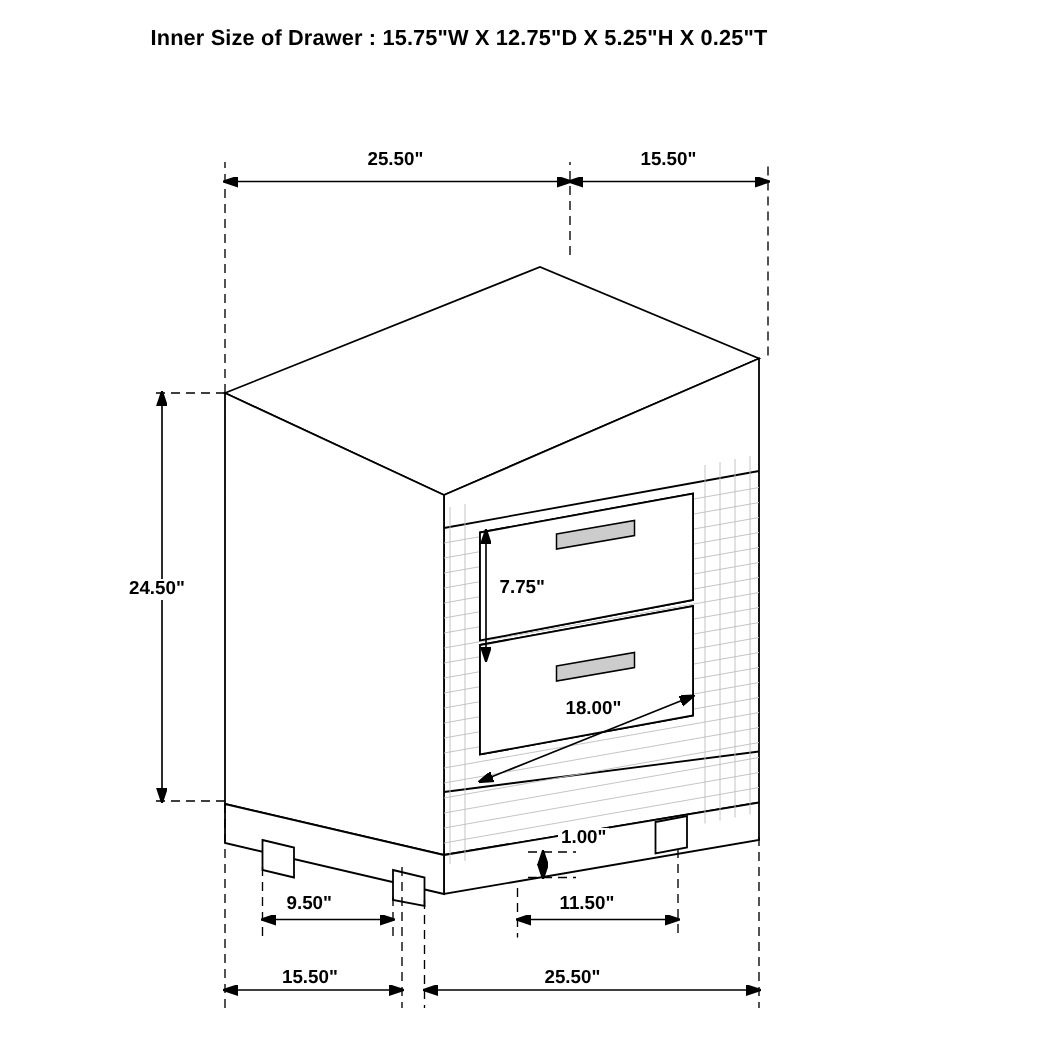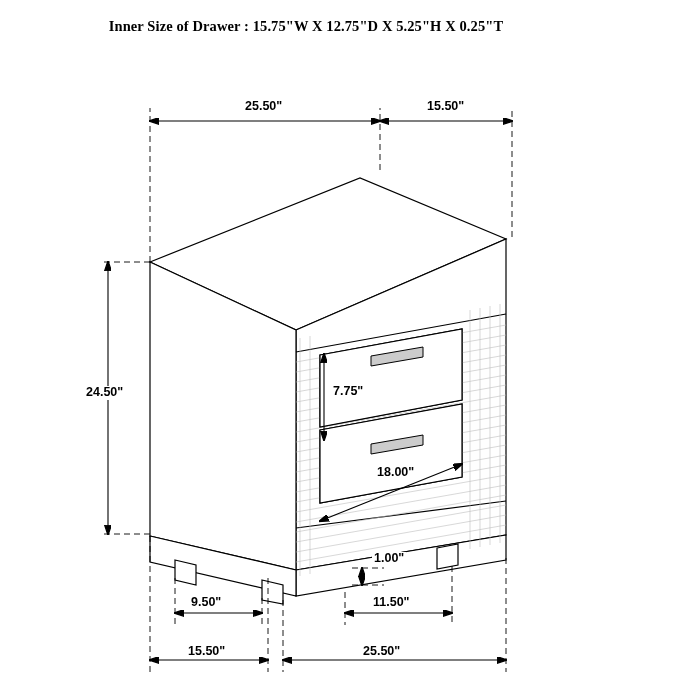--- a/index.html
+++ b/index.html
@@ -22,21 +22,20 @@
   }
   .title {
     position: absolute;
     top: 18px;
     left: 0;
     width: 612px;
     text-align: center;
     font-size: 14.5px;
     font-weight: bold;
     letter-spacing: 0.1px;
-    font-family: Liberation Serif, serif;
   }
   svg {
     position: absolute;
     top: 0;
     left: 0;
   }
   .dim-label {
     position: absolute;
     font-size: 12.5px;
     font-weight: bold;

